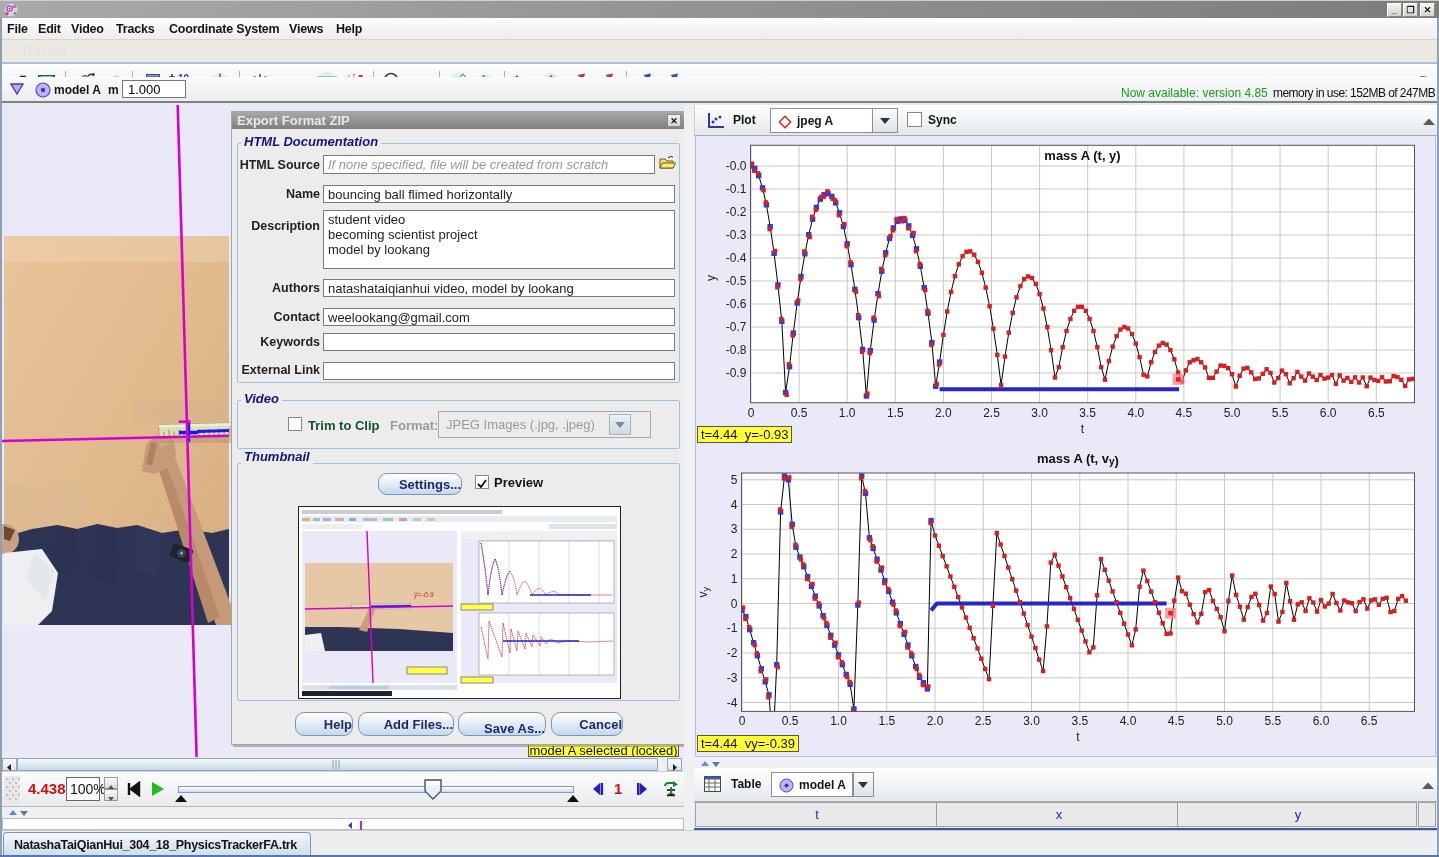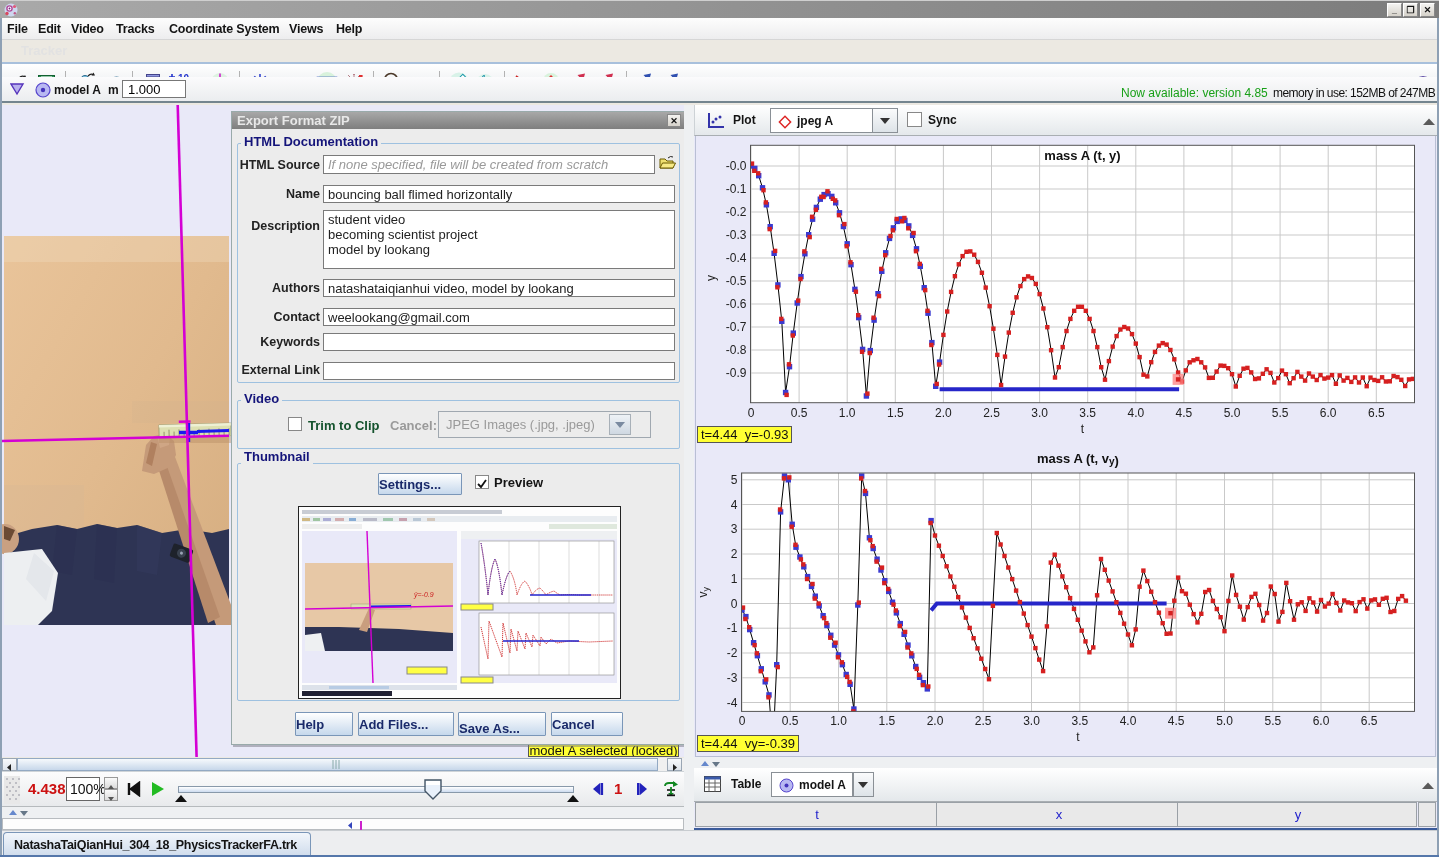--- a/index.html
+++ b/index.html
@@ -387,25 +387,25 @@
 <div id="modellabel">model A selected (locked)</div>
 
 <style>
 #dialog { position:absolute; left:231px; top:111px; width:454px; height:634px; background:#ececec;
   border:1px solid #9aa; box-shadow:2px 2px 0 rgba(120,120,130,0.5); }
 #dtitle { position:absolute; left:0; top:0; width:452px; height:17px; background:linear-gradient(#a8a8a8,#7e7e7e);
   font-size:13px; font-weight:bold; color:#e8e8e8; padding:1px 0 0 5px; }
 #dclose { position:absolute; right:3px; top:2px; width:14px; height:13px; background:linear-gradient(#f4f3f1,#d6d2ca);
   border:1px solid #888; font-size:9px; font-weight:bold; text-align:center; line-height:12px; color:#111; }
 .grp { position:absolute; border:1px solid #9ec1e0; border-radius:2px; }
-.grplabel { position:absolute; font-size:13px; font-weight:bold; color:#14147a; background:#ececec; padding:0 3px; }
+.grplabel { position:absolute; font-size:13px; font-weight:bold; color:#14147a; background:#ececec; padding:0 3px;font-style:italic; }
 .dlabel { position:absolute; font-size:12.5px; font-weight:bold; color:#222; text-align:right; width:88px; left:0; }
 .dinput { position:absolute; background:#fff; border:1px solid #7a7a7a; font-size:13px; color:#222; padding:1px 4px; overflow:hidden; white-space:nowrap; }
-.dbtn { position:absolute; background:linear-gradient(#ffffff,#c6d8ec); border:1px solid #7a96b8; border-radius:1px;
-  font-size:13px; font-weight:bold; color:#1a2a6a; text-align:left; }
+.dbtn { position:absolute; background:linear-gradient(#ffffff,#c6d8ec); border:1px solid #7a96b8; border-radius:9px;
+  font-size:13px; font-weight:bold; color:#1a2a6a; text-align:right; }
 </style>
 <div id="dialog">
  <div id="dtitle">Export Format ZIP</div>
  <div id="dclose">✕</div>
 
  <div class="grp" style="left:5px;top:31px;width:443px;height:240px"></div>
  <div class="grplabel" style="left:9px;top:22px">HTML Documentation</div>
 
  <div class="dlabel" style="top:46px">HTML Source</div>
  <div class="dinput" style="left:91px;top:43px;width:332px;height:19px;color:#999;font-style:italic">If none specified, file will be created from scratch</div>
@@ -432,21 +432,21 @@
  <div class="dlabel" style="top:223px">Keywords</div>
  <div class="dinput" style="left:91px;top:221px;width:352px;height:18px"></div>
 
  <div class="dlabel" style="top:251px">External Link</div>
  <div class="dinput" style="left:91px;top:250px;width:352px;height:18px"></div>
 
  <div class="grp" style="left:5px;top:288px;width:443px;height:49px"></div>
  <div class="grplabel" style="left:9px;top:279px">Video</div>
  <div class="abs" style="left:56px;top:305px;width:14px;height:14px;background:#fff;border:1px solid #888"></div>
  <div class="abs b13" style="left:76px;top:306px;font-size:13px;font-weight:bold;color:#14532d">Trim to Clip</div>
- <div class="abs" style="left:158px;top:306px;font-size:13px;font-weight:bold;color:#9a9a9a">Cancel:</div>
+ <div class="abs" style="left:158px;top:306px;font-size:13px;font-weight:bold;color:#9a9a9a">Format:</div>
  <div class="abs" style="left:206px;top:299px;width:213px;height:27px;background:#ececec;border:1px solid #a0a8b0">
    <div class="abs" style="left:7px;top:5px;font-size:13px;color:#9a9a9a">JPEG Images (.jpg, .jpeg)</div>
    <div class="abs" style="left:170px;top:2px;width:22px;height:21px;background:linear-gradient(#eef2f6,#cfd8e2);border:1px solid #a8b0b8"><svg width="20" height="19">
             <path d="M5 7 L15 7 L10 13 Z" fill="#7a8aa0"></path>
           </svg></div>
  </div>
 
  <div class="grp" style="left:5px;top:351px;width:443px;height:238px"></div>
  <div class="grplabel" style="left:9px;top:337px">Thumbnail</div>
  <div class="dbtn" style="left:146px;top:361px;width:84px;height:22px;padding-top:3px">Settings...</div>

